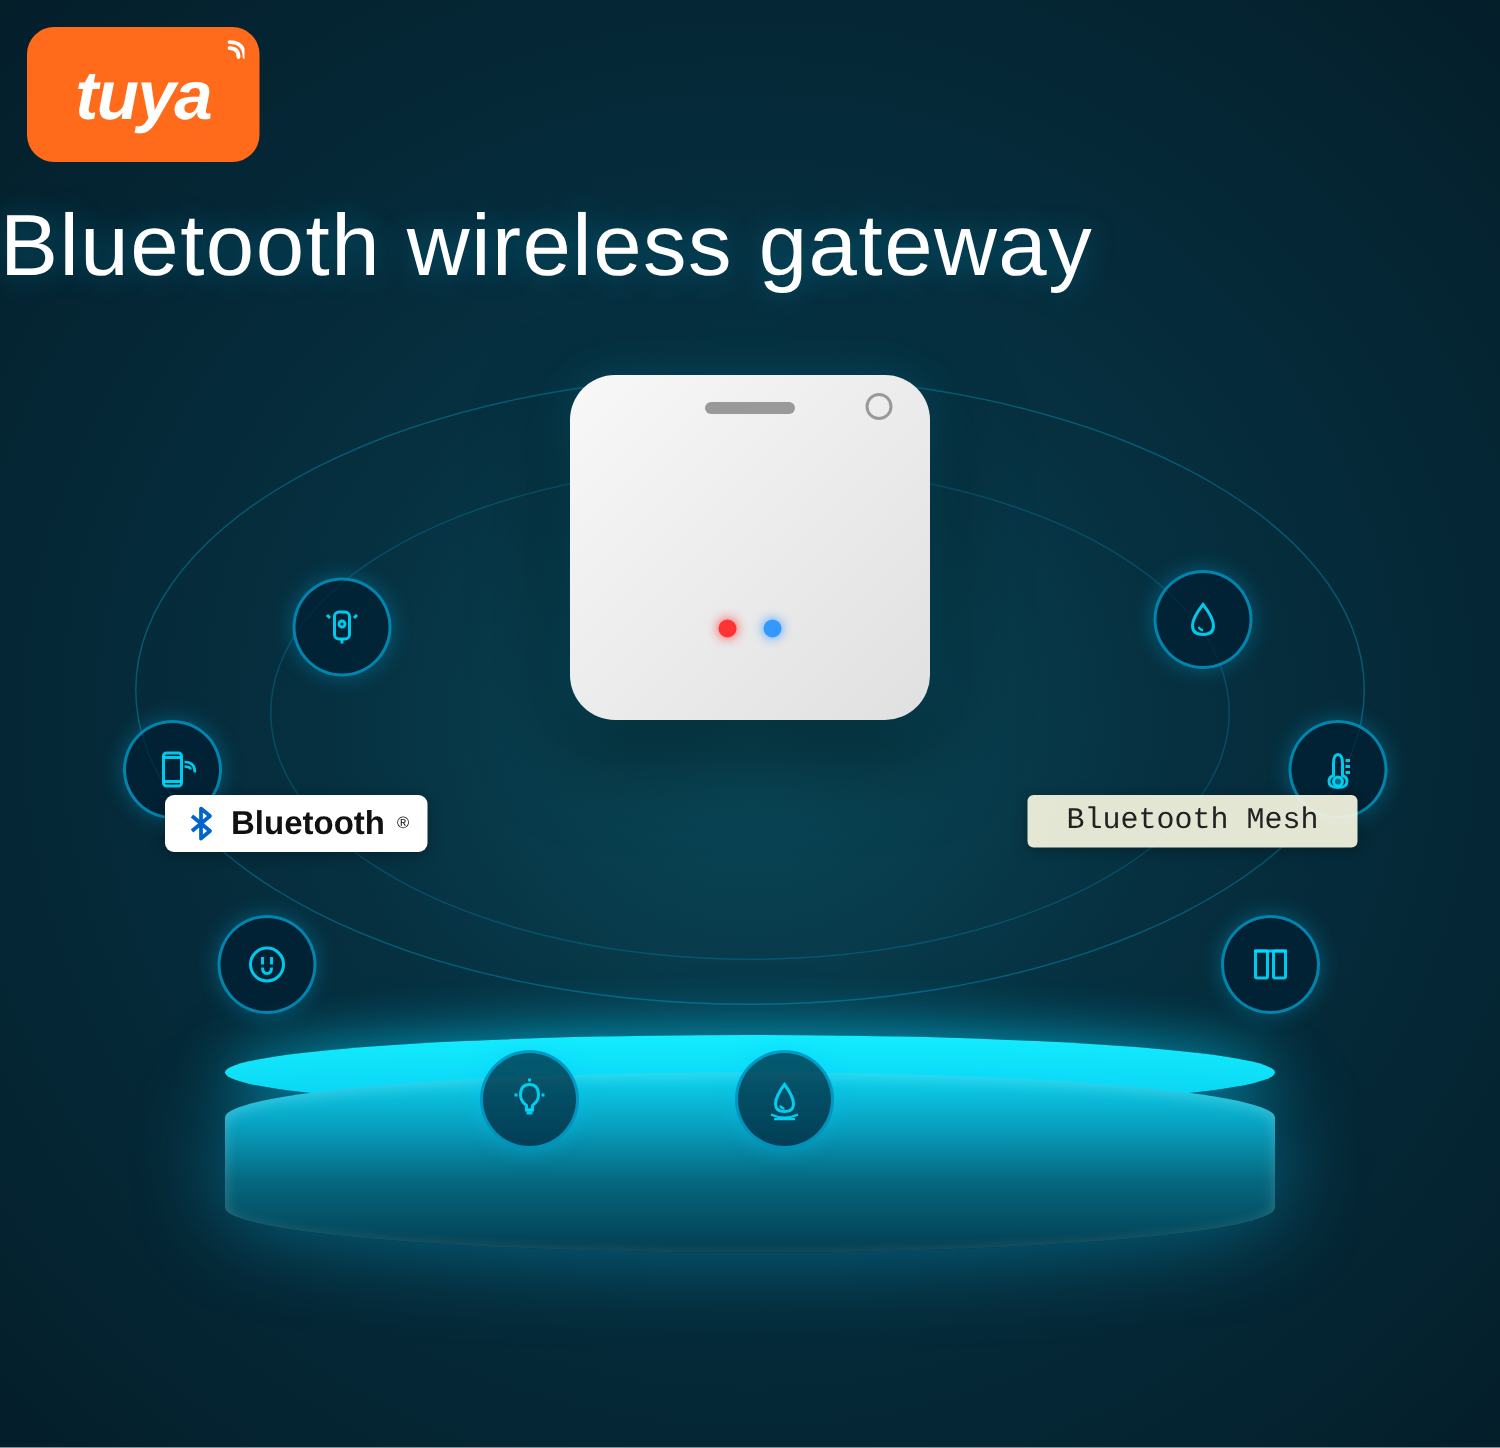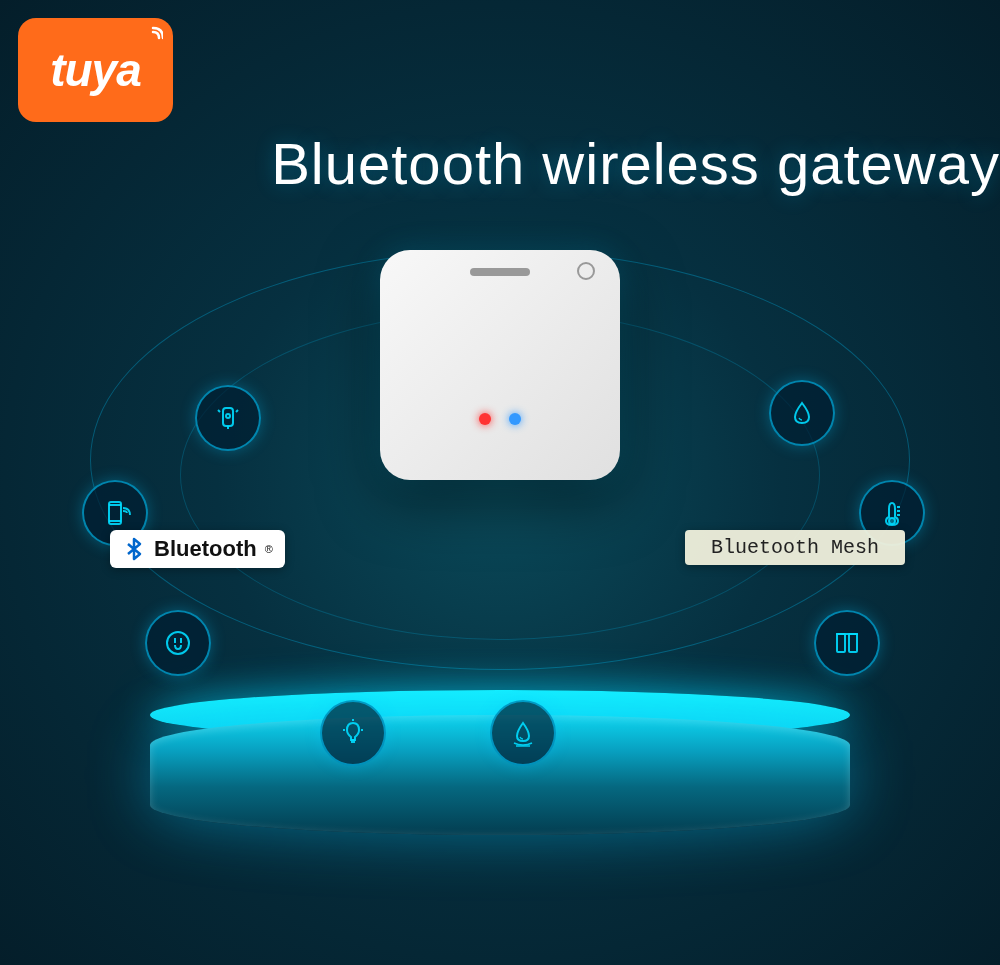--- a/index.html
+++ b/index.html
@@ -13,41 +13,41 @@
     }
 
     
     .tuya-logo {
       position: absolute;
       top: 18px;
       left: 18px;
       background: #ff6b1a;
       border-radius: 18px;
       width: 155px;
-      height: 104px;
+      height: 90px;
       display: flex;
       align-items: center;
       justify-content: center;
     }
     .tuya-text {
       color: white;
       font-size: 46px;
       font-weight: 900;
       font-style: italic;
       letter-spacing: -1px;
       line-height: 1;
     }
 
     
     .main-title {
       position: absolute;
       top: 130px;
       left: 0;
       right: 0;
-      text-align: right;
+      text-align: left;
       color: white;
       font-size: 58px;
       font-weight: 400;
       letter-spacing: 1px;
       text-shadow: 0 0 20px rgba(0,200,255,0.3);
     }
 
     
     .platform {
       position: absolute;

